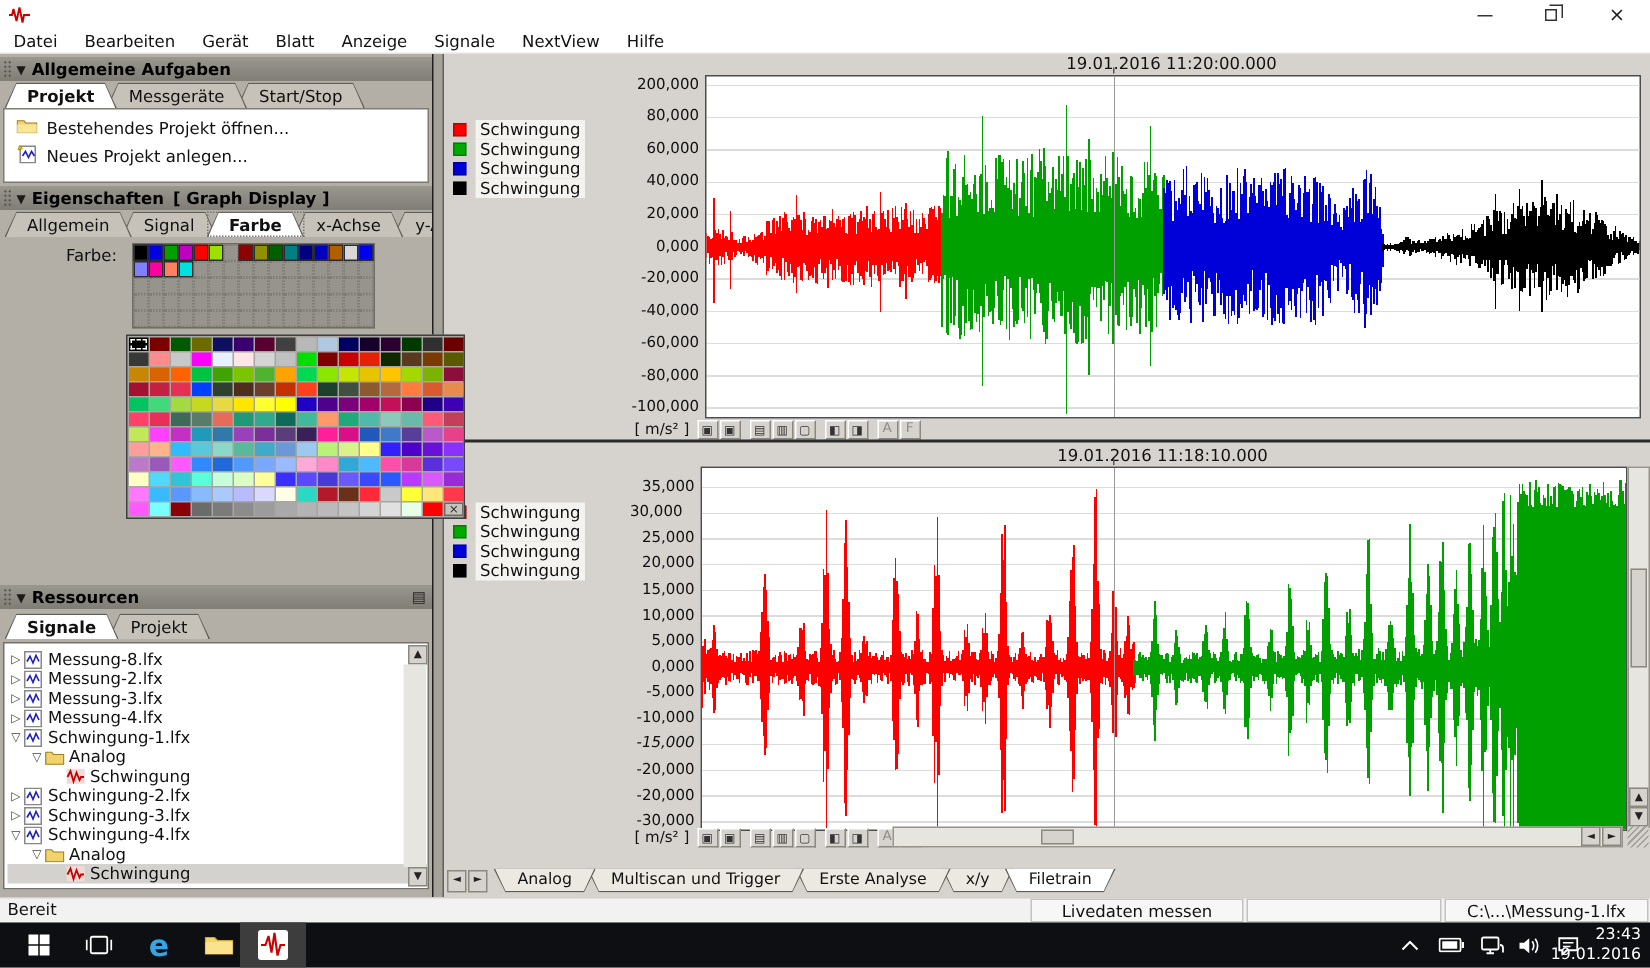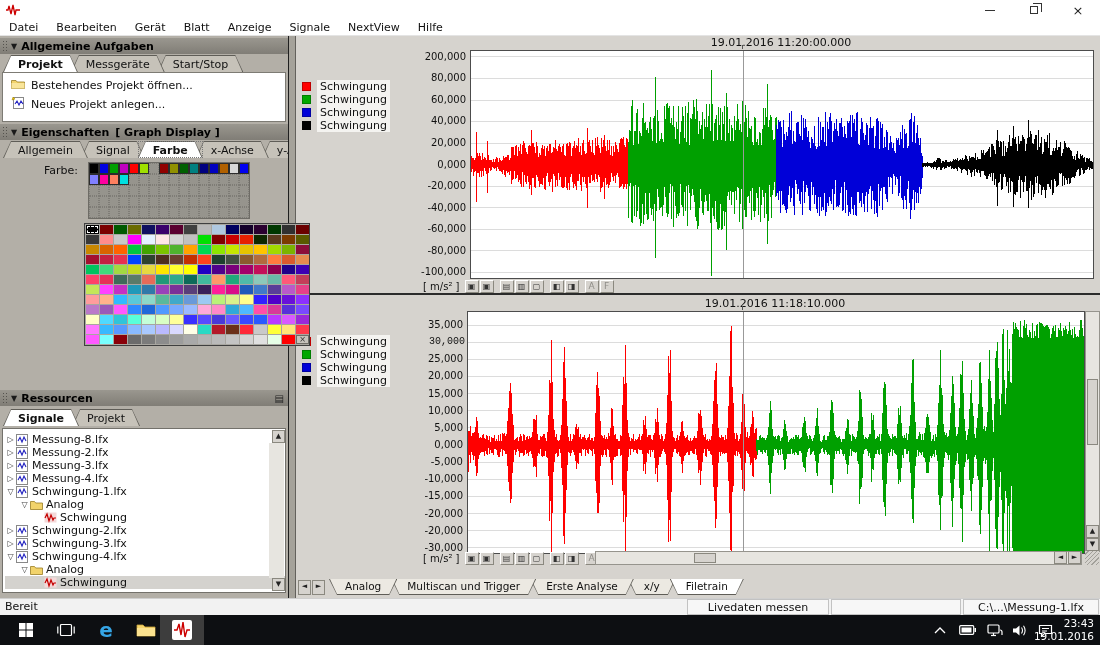--- a/index.html
+++ b/index.html
@@ -682,30 +682,30 @@
           <line x1="0" x2="616" y1="167.3" y2="167.3" stroke="#dcdcdc"></line>
           <line x1="0" x2="616" y1="184.4" y2="184.4" stroke="#dcdcdc"></line>
           <line x1="0" x2="616" y1="201.6" y2="201.6" stroke="#dcdcdc"></line>
           <line x1="0" x2="616" y1="218.7" y2="218.7" stroke="#dcdcdc"></line>
           <line x1="0" x2="616" y1="235.9" y2="235.9" stroke="#dcdcdc"></line>
           <path d="M0 118.5V160.0M1 118.7V142.6M2 114.3V150.8M3 124.0V140.1M4 121.1V142.9M5 120.8V147.8M6 120.3V144.2M7 114.5V153.5M8 104.9V163.5M9 109.2V161.3M10 120.6V146.5M11 125.6V143.0M12 124.7V141.3M13 125.5V139.9M14 123.2V139.5M15 121.7V140.1M16 125.6V144.4M17 126.6V139.1M18 123.2V141.7M19 123.6V142.8M20 128.2V136.4M21 124.0V141.6M22 129.6V138.0M23 125.4V140.5M24 126.2V140.7M25 126.1V143.3M26 123.3V136.5M27 128.9V137.3M28 126.6V138.1M29 128.8V143.1M30 123.1V144.6M31 128.8V144.8M32 122.0V139.5M33 129.1V136.8M34 121.2V143.6M35 122.2V138.4M36 121.0V138.8M37 124.0V141.7M38 122.3V142.2M39 109.4V154.0M40 96.1V169.5M41 79.1V178.7M42 70.7V191.3M43 81.3V186.5M44 102.3V161.0M45 112.8V149.7M46 127.8V138.4M47 126.7V143.0M48 125.7V139.6M49 124.9V136.9M50 129.2V138.7M51 125.3V144.7M52 122.4V141.1M53 124.4V140.5M54 129.4V140.5M55 121.9V144.0M56 123.2V143.1M57 128.4V138.0M58 124.7V142.3M59 124.0V141.1M60 127.3V143.9M61 123.7V139.8M62 126.1V138.5M63 124.9V141.7M64 119.6V145.6M65 106.7V154.9M66 106.9V154.3M67 108.2V155.3M68 103.0V165.1M69 122.3V144.2M70 127.5V141.1M71 128.1V142.2M72 124.3V137.2M73 124.8V143.9M74 123.8V144.9M75 122.0V144.2M76 122.0V143.5M77 126.4V139.4M78 129.2V145.1M79 119.7V145.7M80 103.2V164.1M81 67.6V209.0M82 71.0V188.9M83 27.8V241.0M84 69.7V200.6M85 107.1V160.2M86 117.5V149.8M87 124.7V142.3M88 121.6V140.9M89 127.5V144.7M90 129.0V144.2M91 128.4V136.8M92 122.6V141.4M93 113.4V156.3M94 87.2V173.1M95 49.7V223.5M96 34.7V231.7M97 66.3V201.3M98 89.2V177.9M99 113.6V153.4M100 124.7V140.4M101 129.1V141.0M102 122.4V144.1M103 128.8V141.1M104 127.4V137.7M105 121.5V139.8M106 123.2V142.6M107 115.0V149.1M108 112.1V156.9M109 117.4V151.2M110 115.4V151.7M111 125.4V141.0M112 122.4V141.3M113 126.6V144.0M114 125.0V137.3M115 125.3V138.2M116 123.1V137.3M117 126.2V143.6M118 128.3V138.0M119 125.7V141.4M120 124.8V141.8M121 121.7V136.6M122 128.1V138.3M123 125.7V139.0M124 126.3V144.2M125 129.2V136.9M126 124.6V142.1M127 101.3V168.5M128 73.3V181.1M129 59.8V201.2M130 75.5V200.7M131 84.0V190.5M132 108.8V154.2M133 122.6V142.7M134 123.7V144.7M135 126.3V143.1M136 123.3V137.6M137 127.3V142.6M138 125.0V145.0M139 127.1V136.9M140 121.0V138.1M141 124.0V144.7M142 115.5V150.7M143 95.5V168.2M144 97.2V172.6M145 114.3V148.4M146 122.5V144.7M147 121.5V144.5M148 127.1V143.9M149 127.0V143.7M150 129.1V136.8M151 129.4V137.2M152 122.8V144.1M153 123.8V142.5M154 93.4V178.8M155 64.9V210.1M156 72.3V182.7M157 32.6V241.0M158 71.0V204.5M159 108.4V158.7M160 121.2V145.4M161 124.7V136.7M162 128.6V142.7M163 125.6V136.7M164 126.5V136.6M165 122.0V140.2M166 128.6V137.5M167 127.1V137.9M168 127.5V141.4M169 126.6V142.1M170 125.0V136.8M171 121.7V137.8M172 127.7V138.0M173 124.0V137.5M174 121.6V142.2M175 108.3V158.9M176 112.9V151.8M177 103.7V162.2M178 116.8V150.3M179 125.4V140.5M180 122.5V142.4M181 122.5V137.6M182 122.5V144.5M183 127.1V138.4M184 127.7V140.1M185 123.2V137.8M186 121.3V145.7M187 106.6V161.7M188 109.7V156.0M189 96.4V170.4M190 110.2V152.8M191 122.6V144.6M192 127.2V144.7M193 121.9V142.3M194 124.0V139.3M195 129.2V137.4M196 126.6V140.3M197 121.7V142.3M198 110.9V153.4M199 83.4V188.3M200 43.8V230.0M201 61.0V207.9M202 38.1V228.6M203 89.1V180.4M204 118.9V144.9M205 124.8V140.1M206 126.1V136.9M207 129.1V137.2M208 126.3V140.7M209 123.0V142.3M210 127.8V139.6M211 123.8V144.3M212 120.3V145.4M213 109.8V152.1M214 109.3V160.6M215 119.4V148.6M216 124.3V144.0M217 126.3V142.8M218 125.4V140.7M219 122.5V139.5M220 127.7V142.9M221 128.5V143.0M222 126.1V138.9M223 129.1V139.0M224 128.3V141.4M225 125.9V141.6M226 124.1V142.2M227 126.3V136.6M228 126.3V142.9M229 119.4V148.2M230 101.3V160.8M231 102.2V158.2M232 97.9V173.1M233 103.6V159.1M234 115.6V150.1M235 123.1V140.8M236 124.6V137.0M237 121.6V144.1M238 128.3V144.7M239 126.6V137.1M240 129.0V139.1M241 126.9V138.5M242 128.2V141.6M243 124.1V142.7M244 112.4V153.1M245 88.9V175.1M246 68.3V188.7M247 59.3V216.3M248 51.4V207.0M249 91.8V174.5M250 116.0V150.7M251 125.1V139.9M252 126.1V143.7M253 123.3V140.0M254 124.7V142.2M255 124.8V140.8M256 127.6V141.9M257 123.3V141.2M258 126.5V141.4M259 116.0V150.0M260 94.1V169.4M261 64.0V201.1M262 19.2V237.9M263 14.1V241.0M264 75.0V179.8M265 90.8V173.8M266 120.8V143.2M267 127.2V144.2M268 121.4V139.2M269 123.1V144.4M270 128.8V140.0M271 126.8V142.1M272 122.0V146.2M273 109.8V158.3M274 82.2V176.5M275 67.2V209.5M276 92.4V179.2M277 115.2V151.2M278 124.8V139.2M279 120.2V140.9M280 126.4V142.4M281 123.7V145.0M282 115.4V153.4M283 111.9V151.4M284 98.5V164.2M285 104.9V164.5M286 120.6V146.0M287 117.1V148.3M288 116.0V146.7" stroke="#FF0000" stroke-width="1" fill="none"></path>
           <path d="M288 127.0V138.6M289 127.7V143.0M290 128.4V138.3M291 123.7V138.1M292 122.9V140.3M293 125.9V140.0M294 124.7V141.7M295 126.4V137.5M296 125.9V139.6M297 128.1V141.1M298 126.1V137.9M299 122.5V144.3M300 115.3V152.8M301 100.7V171.2M302 88.7V181.8M303 98.2V161.3M304 117.1V151.4M305 123.9V143.7M306 124.9V137.1M307 124.4V137.9M308 127.0V136.6M309 124.2V140.7M310 123.1V143.2M311 123.9V138.4M312 129.0V143.4M313 126.1V137.1M314 124.7V141.5M315 116.5V147.8M316 108.0V157.8M317 111.8V156.7M318 119.3V146.9M319 124.0V141.6M320 129.7V141.9M321 127.8V142.4M322 126.7V141.5M323 126.1V136.6M324 127.4V142.2M325 124.7V140.5M326 127.3V143.2M327 122.9V139.7M328 123.3V140.9M329 124.9V142.5M330 123.4V143.2M331 127.3V138.7M332 125.8V138.9M333 125.2V141.4M334 115.4V149.5M335 110.5V155.3M336 104.6V155.8M337 109.1V160.4M338 121.0V144.9M339 123.5V140.1M340 126.6V137.4M341 122.7V136.2M342 123.7V143.3M343 126.8V142.3M344 128.5V140.2M345 125.8V138.7M346 122.5V142.9M347 114.0V149.2M348 106.4V160.6M349 96.3V164.3M350 113.8V151.4M351 122.0V141.9M352 128.6V141.0M353 129.6V137.0M354 128.3V136.4M355 124.0V139.6M356 122.8V141.7M357 127.8V138.3M358 128.4V139.9M359 124.2V143.2M360 123.8V142.0M361 120.3V143.3M362 97.9V172.9M363 88.4V172.7M364 90.0V180.8M365 100.7V166.9M366 119.1V146.5M367 123.2V138.9M368 125.2V141.9M369 125.8V139.3M370 124.8V139.2M371 124.2V141.5M372 126.9V137.1M373 129.7V138.2M374 127.2V141.8M375 127.4V144.0M376 127.4V142.3M377 118.9V147.5M378 116.1V152.3M379 107.2V162.2M380 107.9V153.1M381 121.7V143.8M382 122.6V137.2M383 129.3V143.7M384 121.9V139.1M385 124.0V139.9M386 124.9V139.6M387 126.9V140.7M388 125.2V139.8M389 118.8V148.5M390 109.2V152.4M391 77.5V191.8M392 80.3V176.8M393 87.3V174.6M394 105.4V165.5M395 122.6V141.7M396 127.2V138.3M397 125.4V137.2M398 126.2V136.9M399 126.9V138.7M400 124.5V143.6M401 121.6V140.9M402 121.7V145.6M403 101.2V169.9M404 108.0V156.7M405 102.7V158.0M406 117.7V145.5M407 126.7V141.7M408 125.8V141.6M409 124.3V138.2M410 124.5V142.4M411 122.4V143.2M412 129.3V137.1M413 122.3V142.4M414 100.8V168.0M415 76.0V189.9M416 69.7V194.6M417 72.3V203.5M418 93.0V172.3M419 117.2V150.6M420 121.6V141.2M421 124.2V144.1M422 126.0V140.3M423 127.2V136.8M424 122.0V143.7M425 124.9V137.7M426 123.5V140.6M427 123.9V142.4M428 125.9V142.7M429 111.8V156.6M430 96.3V172.3M431 103.1V167.8M432 93.7V169.8M433 111.3V155.9M434 123.5V143.2M435 125.5V145.5M436 123.2V137.0M437 125.5V137.0M438 120.6V142.3M439 128.1V141.6M440 121.5V139.3M441 114.0V150.0M442 102.5V161.1M443 70.5V186.6M444 47.9V206.6M445 47.4V210.9M446 90.4V175.9M447 110.0V154.4M448 127.2V145.4M449 127.0V137.5M450 124.2V143.5M451 120.3V140.3M452 121.7V141.4M453 128.3V143.2M454 122.4V140.4M455 127.8V145.1M456 120.9V145.5M457 116.1V149.5M458 104.6V161.1M459 102.3V161.0M460 104.7V161.3M461 113.2V150.1M462 119.9V144.2M463 128.6V146.3M464 126.7V143.8M465 122.6V141.6M466 128.5V144.9M467 121.8V137.7M468 125.3V142.8M469 112.6V149.4M470 91.2V183.1M471 73.3V192.8M472 37.6V218.4M473 75.9V185.7M474 83.4V183.5M475 111.6V154.9M476 119.9V145.7M477 122.5V140.1M478 120.6V141.2M479 125.3V142.9M480 123.9V147.5M481 117.9V142.9M482 101.0V171.2M483 83.8V188.5M484 63.8V215.0M485 72.3V186.1M486 91.4V166.5M487 115.4V152.9M488 124.1V148.6M489 121.5V141.2M490 115.3V151.5M491 96.3V176.4M492 61.7V195.6M493 62.8V196.5M494 49.3V230.1M495 81.4V183.3M496 107.2V154.5M497 118.6V150.1M498 127.7V142.4M499 123.4V147.5M500 116.7V147.4M501 97.2V167.9M502 80.5V179.3M503 68.1V198.6M504 90.8V172.0M505 103.8V165.6M506 121.5V145.1M507 125.8V143.0M508 116.0V146.9M509 105.8V163.5M510 92.4V168.0M511 50.8V213.4M512 49.7V221.8M513 70.5V197.7M514 94.5V174.8M515 116.7V149.1M516 113.8V146.2M517 118.8V152.0M518 114.6V148.2M519 100.4V168.2M520 66.5V202.3M521 37.7V241.0M522 69.1V189.2M523 85.5V187.7M524 108.0V158.7M525 119.5V146.1M526 91.6V167.8M527 46.0V216.5M528 39.1V235.8M529 29.7V236.8M530 56.0V205.3M531 87.3V175.1M532 102.6V160.1M533 82.4V188.2M534 21.8V231.9M535 16.6V241.0M536 68.1V201.4M537 91.8V179.1M538 75.9V186.4M539 17.7V241.0M540 58.5V194.4M541 37.1V241.0M542 69.5V191.1M543 71.1V173.5M544 22.4V236.4M545 10.4V241.0M546 17.0V241.0M547 10.5V241.0M548 15.4V240.7M549 17.3V241.0M550 18.3V241.0M551 25.4V241.0M552 9.1V241.0M553 24.5V241.0M554 26.3V241.0M555 14.4V241.0M556 8.2V240.7M557 16.3V241.0M558 12.4V241.0M559 23.0V241.0M560 24.6V241.0M561 18.0V241.0M562 19.7V241.0M563 25.5V241.0M564 10.7V241.0M565 25.6V241.0M566 18.9V241.0M567 23.8V241.0M568 12.8V241.0M569 12.2V241.0M570 25.8V241.0M571 10.3V241.0M572 10.8V241.0M573 11.3V241.0M574 11.8V241.0M575 14.4V241.0M576 14.5V241.0M577 14.1V240.3M578 12.9V241.0M579 12.9V241.0M580 15.4V241.0M581 17.0V241.0M582 26.3V241.0M583 21.7V241.0M584 15.6V241.0M585 13.8V241.0M586 19.4V241.0M587 12.8V241.0M588 24.6V241.0M589 25.4V241.0M590 16.2V239.4M591 17.7V241.0M592 10.6V240.6M593 18.6V241.0M594 24.2V241.0M595 16.3V241.0M596 18.3V241.0M597 13.8V241.0M598 16.7V241.0M599 21.6V239.9M600 18.6V241.0M601 9.5V241.0M602 17.9V241.0M603 23.0V241.0M604 16.7V241.0M605 26.2V240.4M606 15.1V241.0M607 21.9V241.0M608 24.5V241.0M609 24.0V240.1M610 25.4V241.0M611 17.9V241.0M612 8.1V241.0M613 8.3V241.0M614 15.6V241.0M615 24.3V241.0M616 9.8V241.0" stroke="#00A000" stroke-width="1" fill="none"></path>
           <line x1="275" x2="275" y1="0" y2="241" stroke="#999"></line>
         </svg></div>
       <div class="ytick" style="left: 105px; top: 24.027px;">35,000</div>
-      <div class="ytick" style="left: 107px; top: 41.1679px; font-family: Liberation Mono, monospace;">30,000</div>
+      <div class="ytick" style="left: 97px; top: 41.1679px;">30,000</div>
       <div class="ytick" style="left: 105px; top: 58.3087px;">25,000</div>
       <div class="ytick" style="left: 105px; top: 75.4495px;">20,000</div>
       <div class="ytick" style="left: 105px; top: 92.5903px;">15,000</div>
       <div class="ytick" style="left: 105px; top: 109.731px;">10,000</div>
       <div class="ytick" style="left: 105px; top: 126.872px;">5,000</div>
       <div class="ytick" style="left: 105px; top: 144.013px;">0,000</div>
       <div class="ytick" style="left: 105px; top: 161.154px;">-5,000</div>
       <div class="ytick" style="left: 105px; top: 178.294px;">-10,000</div>
-      <div class="ytick" style="left: 105px; top: 195.435px;">-15,000</div>
+      <div class="ytick" style="left: 105px; top: 195.435px; font-style: italic;">-15,000</div>
       <div class="ytick" style="left: 105px; top: 212.576px;">-20,000</div>
       <div class="ytick" style="left: 105px; top: 229.717px;">-20,000</div>
       <div class="ytick" style="left: 105px; top: 246.858px;">-30,000</div>
       <div class="legend" style="left: 6px; top: 40px;">
         <div class="legrow">
           <span class="legsw" style="background: rgb(255, 0, 0);"></span>
           <span class="leglbl">Schwingung</span>
         </div>
         <div class="legrow">
           <span class="legsw" style="background: rgb(0, 168, 0);"></span>

